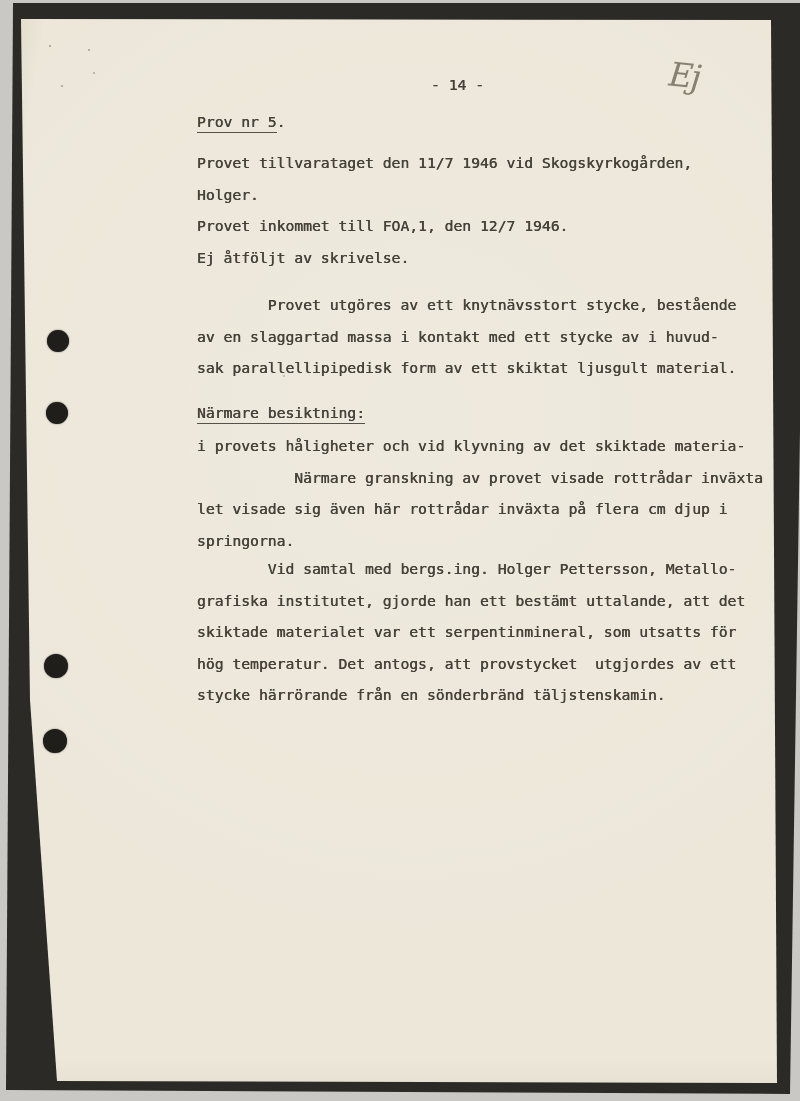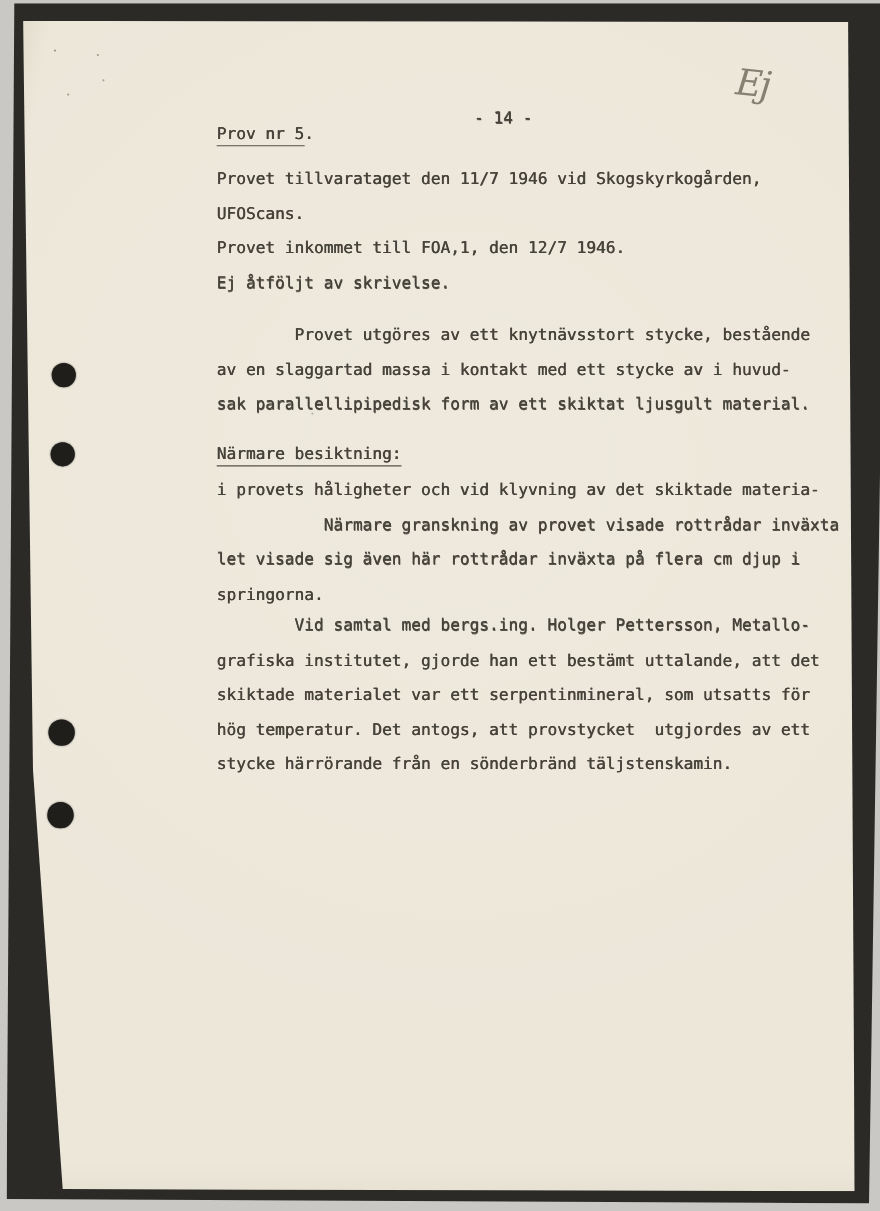--- a/index.html
+++ b/index.html
@@ -25,21 +25,21 @@
   }
   
   .typed{
     position:absolute;left:197px;
     color:#45423a;font-size:14.7px;white-space:pre;
     text-shadow:0.3px 0.3px 0.6px rgba(60,56,48,.85), -0.2px 0 0.4px rgba(60,56,48,.4);
   }
   .typed .line{height:31.5px;line-height:31.5px;}
   .single{line-height:20px;height:20px;}
   .u{border-bottom:1.6px solid rgba(64,60,52,.88);padding-bottom:2px;text-align:center;}
-  #page-num{left:431px;top:75px;margin-top:23px;}
+  #page-num{left:431px;top:75px;}
   #heading-sample{top:112px;}
   #para-provenance{top:147px;}
   #para-description{top:289px;}
   #heading-inspection{top:403px;}
   #para-inspection{top:430px;}
   #para-expert{top:553px;}
   
   .hand-note{
     position:absolute;left:669px;top:56px;
     font-family:"DejaVu Serif",serif;font-style:italic;
@@ -80,21 +80,21 @@
 <div class="mat"></div>
 
 <div class="paper">
 
   <div class="typed single" id="page-num">- 14 -</div>
 
   <div class="hand-note">Ej</div>
 
   <div class="typed single" id="heading-sample"><span class="u">Prov nr 5</span><span>.</span></div>
 
-  <div class="typed" id="para-provenance"><div class="line">Provet tillvarataget den 11/7 1946 vid Skogskyrkogården,</div><div class="line">UFOScans.</div><div class="line">Provet inkommet till FOA,1, den 12/7 1946.</div><div class="line">Ej åtföljt av skrivelse.</div></div>
+  <div class="typed" id="para-provenance"><div class="line">Provet tillvarataget den 11/7 1946 vid Skogskyrkogården,</div><div class="line">Holger.</div><div class="line">Provet inkommet till FOA,1, den 12/7 1946.</div><div class="line">Ej åtföljt av skrivelse.</div></div>
 
   <div class="typed" id="para-description"><div class="line">        Provet utgöres av ett knytnävsstort stycke, bestående</div><div class="line">av en slaggartad massa i kontakt med ett stycke av i huvud-</div><div class="line">sak parallellipipedisk form av ett skiktat ljusgult material.</div></div>
 
   <div class="typed single" id="heading-inspection"><span class="u">Närmare besiktning:</span><span></span></div>
 
   <div class="typed" id="para-inspection"><div class="line">i provets håligheter och vid klyvning av det skiktade materia-</div><div class="line">           Närmare granskning av provet visade rottrådar inväxta</div><div class="line">let visade sig även här rottrådar inväxta på flera cm djup i</div><div class="line">springorna.</div></div>
 
   <div class="typed" id="para-expert"><div class="line">        Vid samtal med bergs.ing. Holger Pettersson, Metallo-</div><div class="line">grafiska institutet, gjorde han ett bestämt uttalande, att det</div><div class="line">skiktade materialet var ett serpentinmineral, som utsatts för</div><div class="line">hög temperatur. Det antogs, att provstycket  utgjordes av ett</div><div class="line">stycke härrörande från en sönderbränd täljstenskamin.</div></div>
 
 

